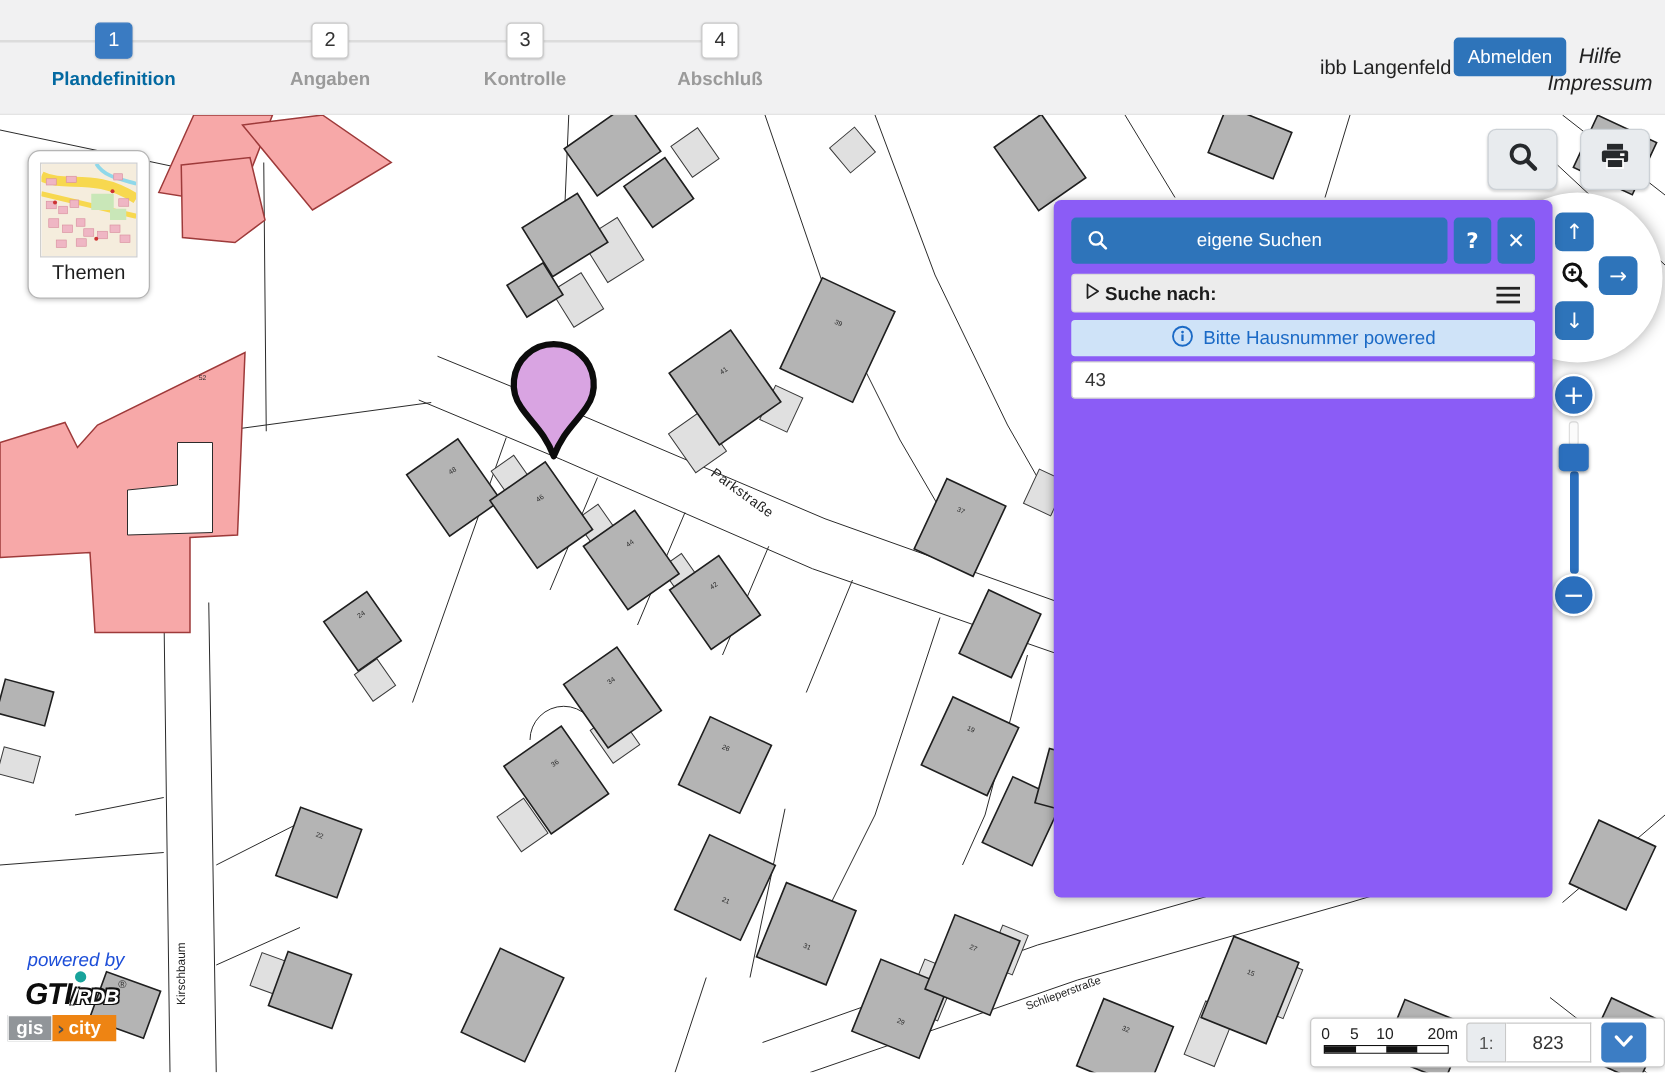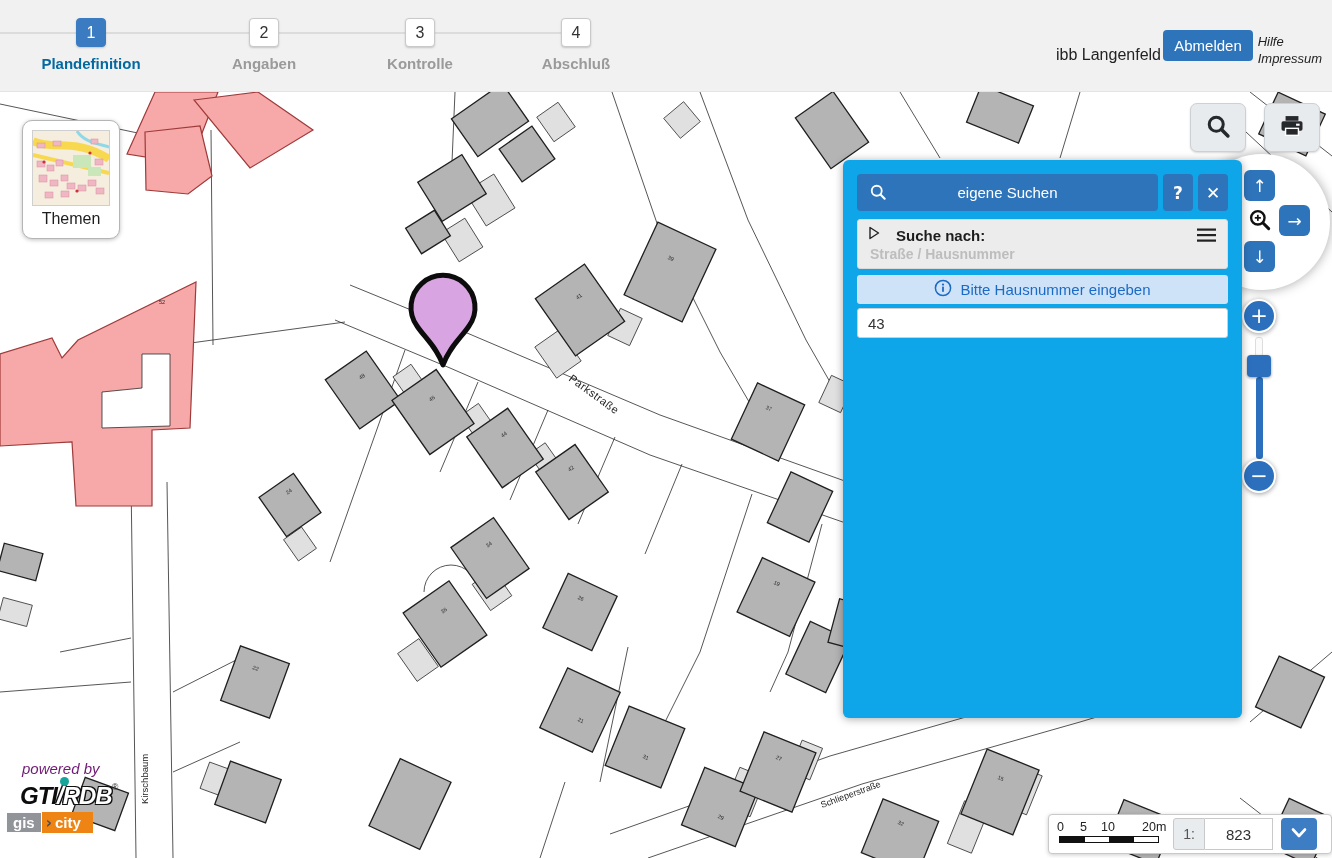--- a/index.html
+++ b/index.html
@@ -14,21 +14,21 @@
   .step .box{position:absolute;left:65px;top:18px;width:30px;height:29px;border-radius:4px;
     background:#fff;border:1px solid #c9c9c9;box-shadow:0 1px 2px rgba(0,0,0,.18);
     font-size:16px;color:#333;display:flex;align-items:center;justify-content:center;}
   .step .lbl{position:absolute;left:0;top:55px;width:160px;font-size:15px;font-weight:bold;color:#9a9a9a;}
   .step.active .box{background:#3a7bc2;border-color:#3a7bc2;color:#fff;}
   .step.active .lbl{color:#0369a1;}
   .account-name{position:absolute;right:171px;top:46px;font-size:16px;color:#222;}
   .logout-btn{position:absolute;left:1163px;top:30px;width:90px;height:31px;background:#2e74ba;
     color:#fff;font-size:15px;border:none;border-radius:4px;cursor:pointer;
     display:flex;align-items:center;justify-content:center;}
-  .legal{position:absolute;right:10px;top:34px;text-align:left;font-size:13px;font-style:italic;
+  .legal{position:absolute;right:10px;top:34px;text-align:center;font-size:17px;font-style:italic;
     color:#222;line-height:1.3;}
   .legal div{cursor:pointer;}
 
   
   .map-wrap{position:absolute;left:0;top:92px;width:1332px;height:766px;background:#fff;z-index:1;}
 
   
   .themes-panel{position:absolute;left:22px;top:120px;width:98px;height:119px;background:#fff;
     border:1px solid #b5b5b5;border-radius:10px;box-shadow:0 1px 4px rgba(0,0,0,.25);
     padding:9px;z-index:6;cursor:pointer;}
@@ -57,36 +57,36 @@
     cursor:pointer;z-index:8;padding:0;line-height:1;}
   .zoom-in{left:1242px;top:299px;} .zoom-out{left:1242px;top:459px;}
   .slider-stub{position:absolute;left:1255px;top:337px;width:8px;height:20px;background:#fbfbfb;
     border:1px solid #ddd;border-radius:3px;z-index:7;}
   .slider-handle{position:absolute;left:1247px;top:355px;width:24px;height:22px;background:#2b6fbd;
     border-radius:4px;box-shadow:0 1px 3px rgba(0,0,0,.4);z-index:8;cursor:pointer;}
   .slider-track{position:absolute;left:1256px;top:377px;width:7px;height:82px;background:#2b6fbd;
     border-radius:3px;z-index:7;cursor:pointer;}
 
   
-  .search-panel{position:absolute;left:843px;top:160px;width:399px;height:558px;background:#0ea5e9;
+  .search-panel{position:absolute;left:843px;top:160px;width:399px;height:558px;background:#8b5cf6;
     border-radius:6px;box-shadow:0 1px 8px rgba(0,0,0,.35);z-index:10;padding:14px;}
   .sp-header{display:flex;gap:5px;margin-bottom:8px;}
   .sp-search-btn{flex:1;height:37px;background:#2e74ba;border:none;border-radius:4px;color:#fff;
     font-size:15px;position:relative;display:flex;align-items:center;justify-content:center;cursor:pointer;}
   .sp-search-btn .mag{position:absolute;left:11px;top:8px;}
   .sp-mini-btn{width:30px;height:37px;background:#2e74ba;border:none;border-radius:4px;color:#fff;
     font-size:17px;font-weight:bold;font-family:"DejaVu Sans",sans-serif;cursor:pointer;
     display:flex;align-items:center;justify-content:center;padding:0;}
   .sp-row{background:#ececec;border:1px solid #dadada;border-radius:3px;padding:4px 10px;
     margin-bottom:6px;display:flex;align-items:center;gap:8px;min-height:31px;cursor:pointer;}
   .sp-row .grow{flex:1;}
   .sp-row .bold{font-size:14.5px;font-weight:bold;color:#1c1c1c;}
   .sp-row .bold.small{font-size:12.5px;}
   .sp-cat{display:block;padding:6px 10px 4px 10px;}
-  .sp-cat .line1{display:flex;align-items:center;gap:16px;}
+  .sp-cat .line1{display:flex;align-items:center;gap:4px;}
   .sp-cat .line1 .t{font-size:15px;font-weight:bold;color:#1c1c1c;flex:1;}
   .sp-cat .line2{font-size:14px;font-weight:bold;color:#bdbdbd;margin:2px 0 2px 2px;}
   .sp-info{background:#cfe3f8;border-radius:3px;height:29px;margin-bottom:4px;display:flex;
     align-items:center;justify-content:center;gap:8px;color:#1b6ac6;font-size:15px;}
   .sp-input{width:100%;height:30px;border:1px solid #cfcfcf;border-radius:3px;font-size:15px;
     color:#333;padding:0 10px;font-family:"Liberation Sans",sans-serif;}
   .icon-btn{background:none;border:none;padding:0;cursor:pointer;display:flex;align-items:center;}
 
   
   .scale-box{position:absolute;left:1048px;top:814px;width:284px;height:40px;background:#fff;
@@ -100,24 +100,24 @@
   .seg-b{background:#111;} .seg-w{background:#fff;}
   .ratio-prefix{width:32px;height:32px;background:#e9ecef;border:1px solid #c9c9c9;
     border-radius:3px 0 0 3px;display:flex;align-items:center;justify-content:center;
     font-size:14px;color:#555;}
   .scale-input{width:68px;height:32px;border:1px solid #c9c9c9;border-left:none;font-size:15px;
     color:#333;text-align:center;font-family:"Liberation Sans",sans-serif;}
   .scale-dd{width:36px;height:32px;background:#3c7dc4;border:none;border-radius:4px;cursor:pointer;
     display:flex;align-items:center;justify-content:center;}
 
   
-  .powered{position:absolute;left:22px;top:760px;font-size:15px;font-style:italic;color:#701a75;z-index:6;}
+  .powered{position:absolute;left:22px;top:760px;font-size:15px;font-style:italic;color:#1d4ed8;z-index:6;}
   .gti-logo{position:absolute;left:20px;top:782px;z-index:6;white-space:nowrap;}
   .gti-logo .gti{font-size:24px;font-weight:bold;font-style:italic;color:#0c0c0c;letter-spacing:-1px;}
-  .gti-logo .rdb{font-size:24px;font-weight:bold;font-style:italic;color:#fff;letter-spacing:-1px;
+  .gti-logo .rdb{font-size:17px;font-weight:bold;font-style:italic;color:#fff;letter-spacing:-1px;
     text-shadow:-1.2px -1.2px 0 #111,1.2px -1.2px 0 #111,-1.2px 1.2px 0 #111,1.2px 1.2px 0 #111;}
   .gti-logo .reg{font-size:9px;color:#333;vertical-align:top;}
   .gti-dot{position:absolute;left:40px;top:-5px;width:9px;height:9px;border-radius:50%;background:#18a39b;}
   .giscity{position:absolute;left:6px;top:812px;display:flex;z-index:6;font-weight:bold;font-size:15px;}
   .giscity .gis{background:#919599;color:#fff;padding:1px 6px;border:1px solid #fdfdfd;}
   .giscity .city{background:#ee8413;color:#fff;padding:1px 12px 1px 4px;display:flex;align-items:center;}
   .giscity .arr{color:#4a4f54;margin-right:3px;font-family:"DejaVu Sans",sans-serif;}
 </style>
 </head>
 <body>
@@ -409,34 +409,33 @@
       </span>
       <span class="t">Suche nach:</span>
       <span class="icon-btn">
         <svg width="20" height="16" viewBox="0 0 20 16">
           <rect y="1.5" width="19" height="2.2" fill="#222"></rect>
           <rect y="7" width="19" height="2.2" fill="#222"></rect>
           <rect y="12.5" width="19" height="2.2" fill="#222"></rect>
         </svg>
       </span>
     </div>
-    <div class="line2">Straße / Hausnummer</div>
   </div>
 
 
 
   <div class="sp-info">
     <span>
       <svg width="18" height="18" viewBox="0 0 18 18" fill="none">
         <circle cx="9" cy="9" r="7.6" stroke="#1b6ac6" stroke-width="1.5"></circle>
         <circle cx="9" cy="5.6" r="1.1" fill="#1b6ac6"></circle>
         <rect x="8.1" y="7.6" width="1.8" height="5.2" fill="#1b6ac6"></rect>
       </svg>
     </span>
-    <span>Bitte Hausnummer eingeben</span>
+    <span>Bitte Hausnummer powered</span>
   </div>
 
   <input class="sp-input" type="text" value="43" style="">
 </div>
 
 <div class="scale-box">
   <div class="scalebar">
     <span class="n" style="left:-2px;">0</span>
     <span class="n" style="left:21px;">5</span>
     <span class="n" style="left:42px;">10</span>

